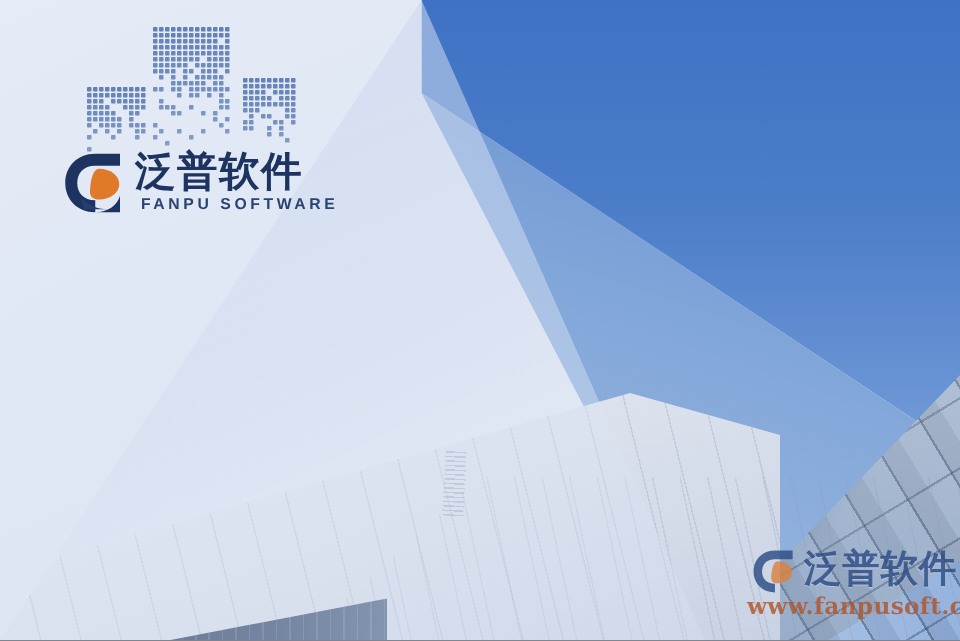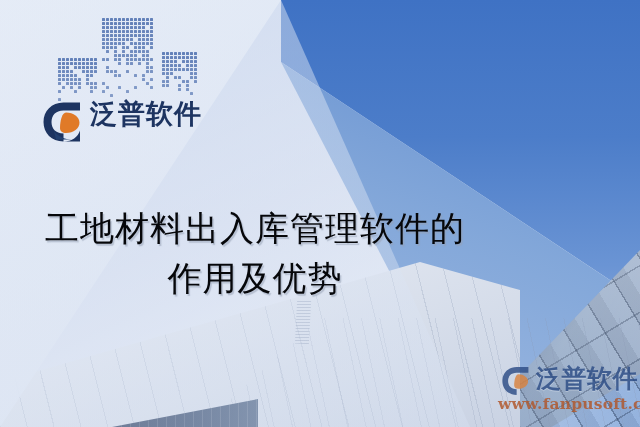--- a/index.html
+++ b/index.html
@@ -489,26 +489,23 @@
     </div>
 
   <div class="logo">
     <svg class="logo-mark" viewBox="0 0 44 42">
       <path d="M21.5 1.5 C9.5 1.5 1.5 10 1.5 21 C1.5 32 9.5 40.5 21.5 40.5 L21.5 32.5 C13.5 32.5 9.5 27.5 9.5 21 C9.5 14.5 13.5 9.5 21.5 9.5 L38 9.5 L38 1.5 Z" fill="#1d3461"></path>
       <path d="M21.5 40.5 C30 40.5 36 36 38 29.5 L38 40.5 Z" fill="#1d3461"></path>
       <path d="M24 11.5 C31.5 11.5 37.5 16 37.5 21.8 C37.5 27.5 31.5 32 24 32 C20.5 32 18 30.5 18 27 C18 20 20 11.5 24 11.5 Z" fill="#e07a28"></path>
       <path d="M12 30 C16 35.5 22.5 38.5 30 38.5 L14 38.5 Z" fill="#234070"></path>
     </svg>
     <div class="logo-cn">泛普软件</div>
+    <div class="logo-en">FANPU SOFTWARE</div>
   </div>
 
-  <div class="headline">
-    <span class="l1">工地材料出入库管理软件的</span>
-    <span class="l2">作用及优势</span>
-  </div>
 
   <div class="wm">
     <svg class="wm-mark" viewBox="0 0 44 42">
       <path d="M21.5 1.5 C9.5 1.5 1.5 10 1.5 21 C1.5 32 9.5 40.5 21.5 40.5 L21.5 32.5 C13.5 32.5 9.5 27.5 9.5 21 C9.5 14.5 13.5 9.5 21.5 9.5 L38 9.5 L38 1.5 Z" fill="#2d4d86"></path>
       <path d="M24 11.5 C31.5 11.5 37.5 16 37.5 21.8 C37.5 27.5 31.5 32 24 32 C20.5 32 18 30.5 18 27 C18 20 20 11.5 24 11.5 Z" fill="#d9833f"></path>
     </svg>
     <div class="wm-cn">泛普软件</div>
     <div class="wm-url">www.fanpusoft.com</div>
   </div>
 

